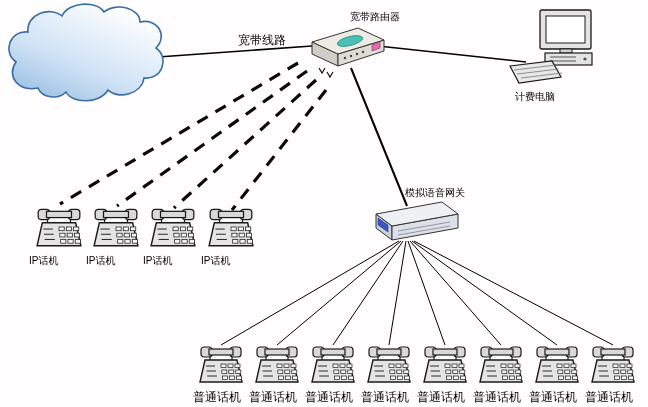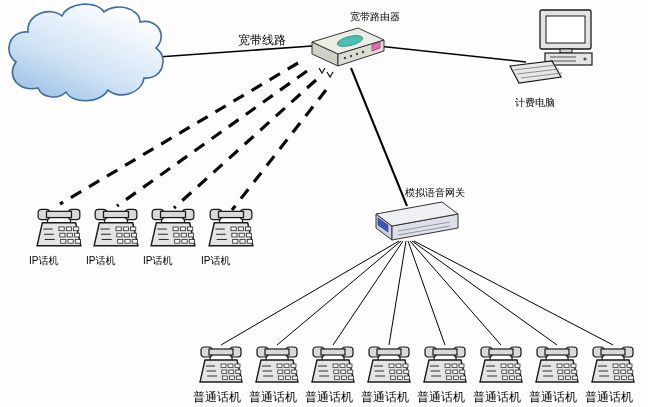--- a/index.html
+++ b/index.html
@@ -160,21 +160,21 @@
     <g>
         <use href="#phone-icon" x="589" y="344" width="48" height="42"></use>
       </g>
   </svg>
 
 
   <div class="lbl" style="left:350px;top:11px;width:70px;">宽带路由器</div>
 
   <div class="lbl small" style="left:238px;top:34px;width:50px;">宽带线路</div>
 
-  <div class="lbl" style="left:515px;top:97px;width:80px;">计费电脑</div>
+  <div class="lbl" style="left:515px;top:91px;width:80px;">计费电脑</div>
 
   <div class="lbl" style="left:405px;top:187px;width:80px;">模拟语音网关</div>
 
   <div class="lbl" style="left:29px;top:255px;width:60px;">IP话机</div>
   <div class="lbl" style="left:86px;top:255px;width:60px;">IP话机</div>
   <div class="lbl" style="left:143px;top:255px;width:60px;">IP话机</div>
   <div class="lbl" style="left:201px;top:255px;width:60px;">IP话机</div>
 
   <div class="lbl small" style="left:193px;top:391px;width:56px;">普通话机</div>
   <div class="lbl small" style="left:249px;top:391px;width:56px;">普通话机</div>

